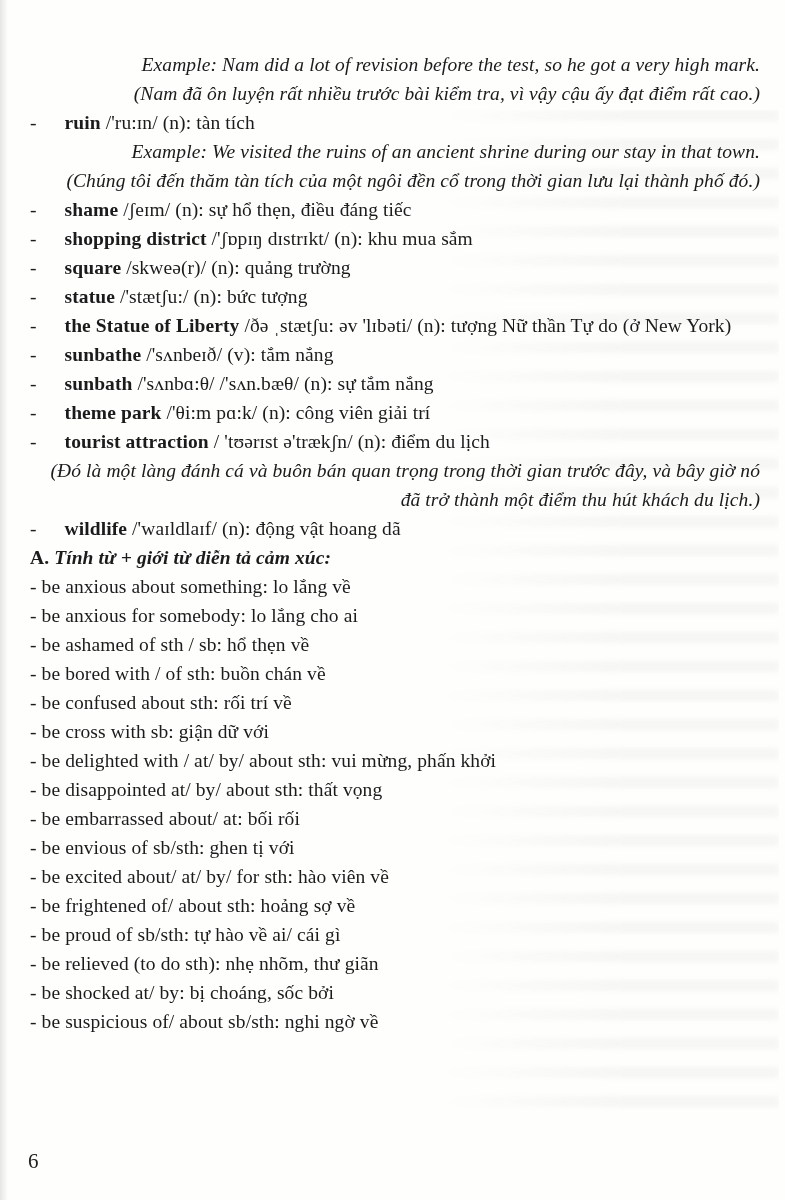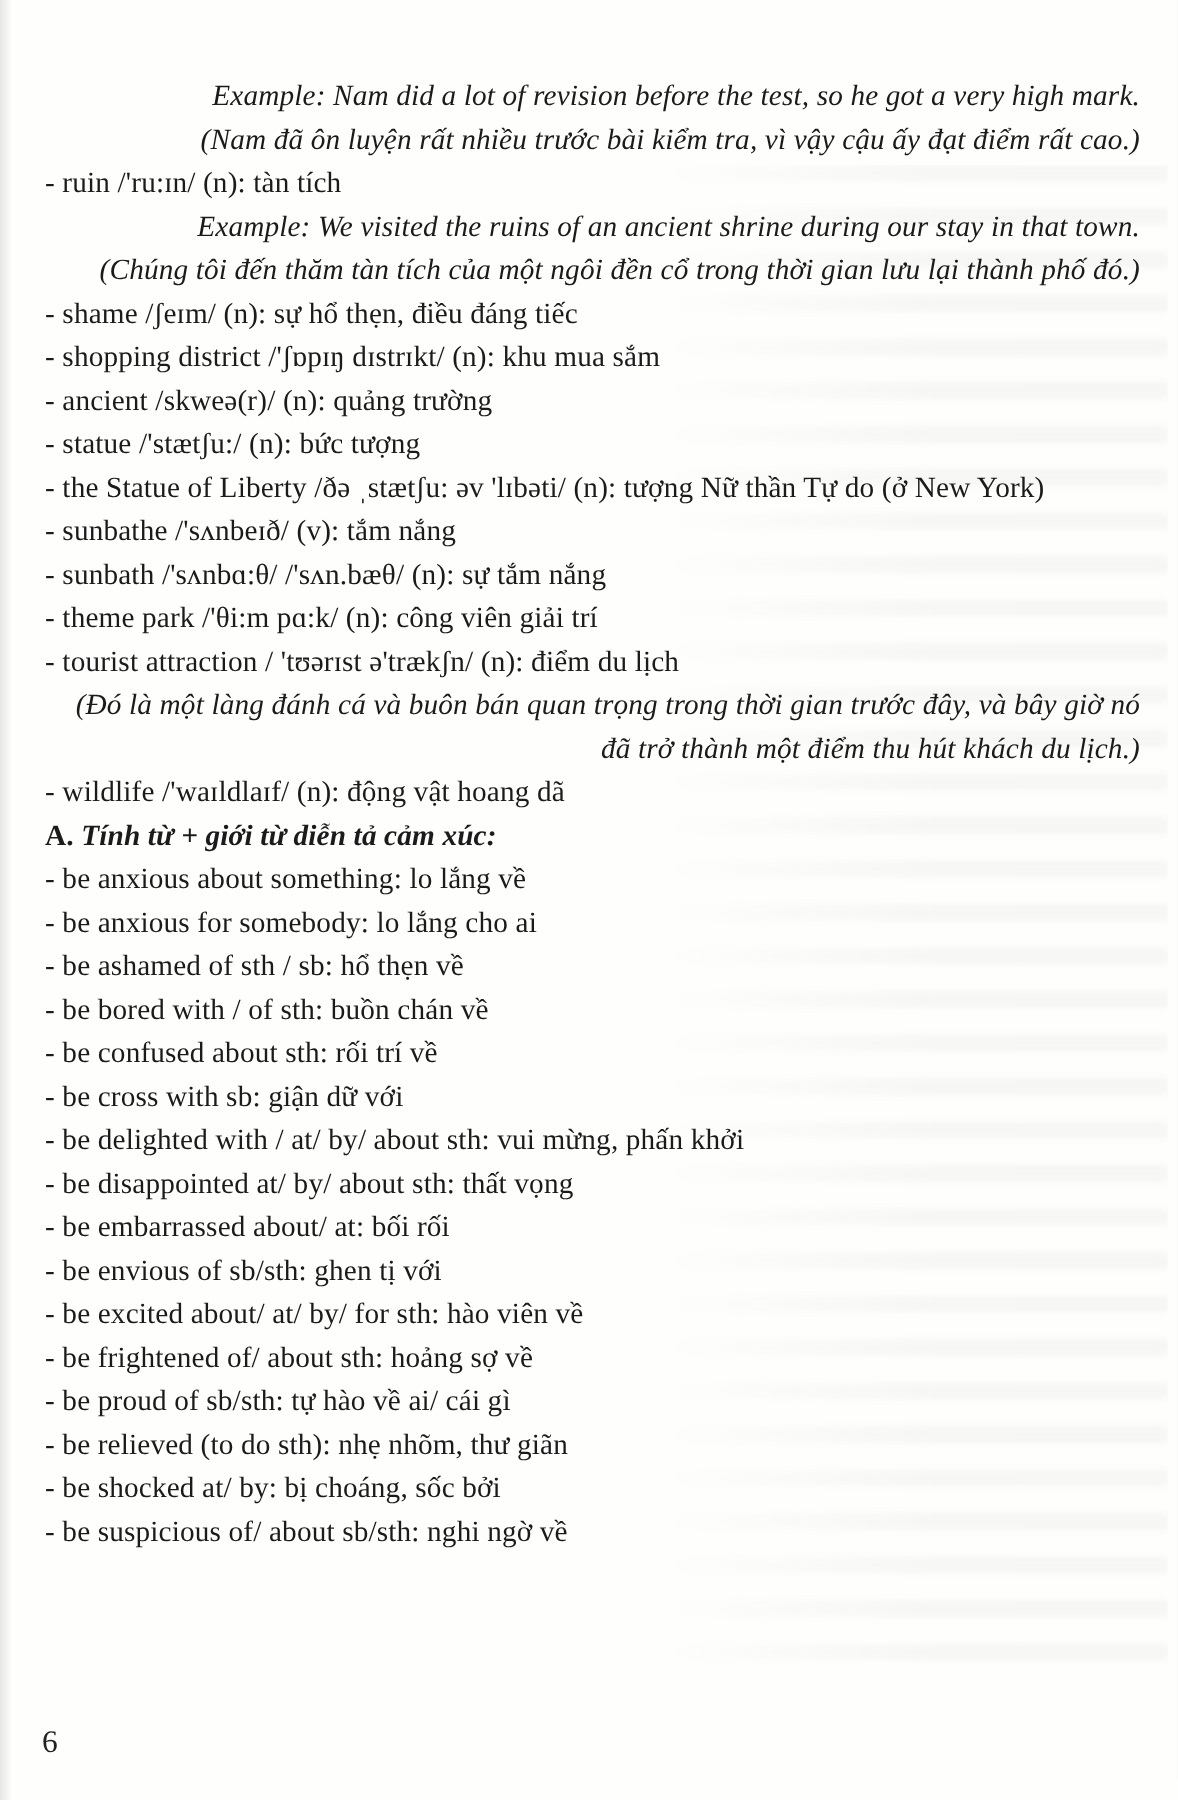--- a/index.html
+++ b/index.html
@@ -39,21 +39,21 @@
     left: 30px; top: 50px;
     width: 730px;
   }
   .line {
     margin: 0;
     font-size: 19.5px;
     line-height: 29px;
     letter-spacing: 0.1px;
   }
   .example, .translation { font-style: italic; text-align: right; }
-  .entry .term { font-weight: normal; }
+  .entry .term { font-weight: bold; margin-left: 23px; }
   .heading { font-weight: bold; }
   .heading .heading-italic { font-style: italic; margin-top: 41px; }
   .page-number {
     position: absolute;
     left: 28px; bottom: 26px;
     font-size: 21px;
     font-family: "Liberation Serif", serif;
     color: #222;
   }
 </style>
@@ -64,21 +64,21 @@
   <div class="scan-edge"></div>
   <div class="bleed"></div>
   <div class="content">
       <p class="line example">Example: Nam did a lot of revision before the test, so he got a very high mark.</p>
       <p class="line translation">(Nam đã ôn luyện rất nhiều trước bài kiểm tra, vì vậy cậu ấy đạt điểm rất cao.)</p>
       <p class="line entry"><span>- </span><span class="term">ruin</span><span> /'ru:ɪn/ (n): tàn tích</span></p>
       <p class="line example">Example: We visited the ruins of an ancient shrine during our stay in that town.</p>
       <p class="line translation">(Chúng tôi đến thăm tàn tích của một ngôi đền cổ trong thời gian lưu lại thành phố đó.)</p>
       <p class="line entry"><span>- </span><span class="term">shame</span><span> /ʃeɪm/ (n): sự hổ thẹn, điều đáng tiếc</span></p>
       <p class="line entry"><span>- </span><span class="term">shopping district</span><span> /'ʃɒpɪŋ dɪstrɪkt/ (n): khu mua sắm</span></p>
-      <p class="line entry"><span>- </span><span class="term">ancient</span><span> /skweə(r)/ (n): quảng trường</span></p>
+      <p class="line entry"><span>- </span><span class="term">square</span><span> /skweə(r)/ (n): quảng trường</span></p>
       <p class="line entry"><span>- </span><span class="term">statue</span><span> /'stætʃu:/ (n): bức tượng</span></p>
       <p class="line entry"><span>- </span><span class="term">the Statue of Liberty</span><span> /ðə ˌstætʃu: əv 'lɪbəti/ (n): tượng Nữ thần Tự do (ở New York)</span></p>
       <p class="line entry"><span>- </span><span class="term">sunbathe</span><span> /'sʌnbeɪð/ (v): tắm nắng</span></p>
       <p class="line entry"><span>- </span><span class="term">sunbath</span><span> /'sʌnbɑ:θ/ /'sʌn.bæθ/ (n): sự tắm nắng</span></p>
       <p class="line entry"><span>- </span><span class="term">theme park</span><span> /'θi:m pɑ:k/ (n): công viên giải trí</span></p>
       <p class="line entry"><span>- </span><span class="term">tourist attraction</span><span> / 'tʊərɪst ə'trækʃn/ (n): điểm du lịch</span></p>
       <p class="line translation">(Đó là một làng đánh cá và buôn bán quan trọng trong thời gian trước đây, và bây giờ nó đã trở thành một điểm thu hút khách du lịch.)</p>
       <p class="line entry"><span>- </span><span class="term">wildlife</span><span> /'waɪldlaɪf/ (n): động vật hoang dã</span></p>
       <p class="line heading"><span>A. </span><span class="heading-italic">Tính từ + giới từ diễn tả cảm xúc:</span></p>
       <p class="line plain">- be anxious about something: lo lắng về</p>

